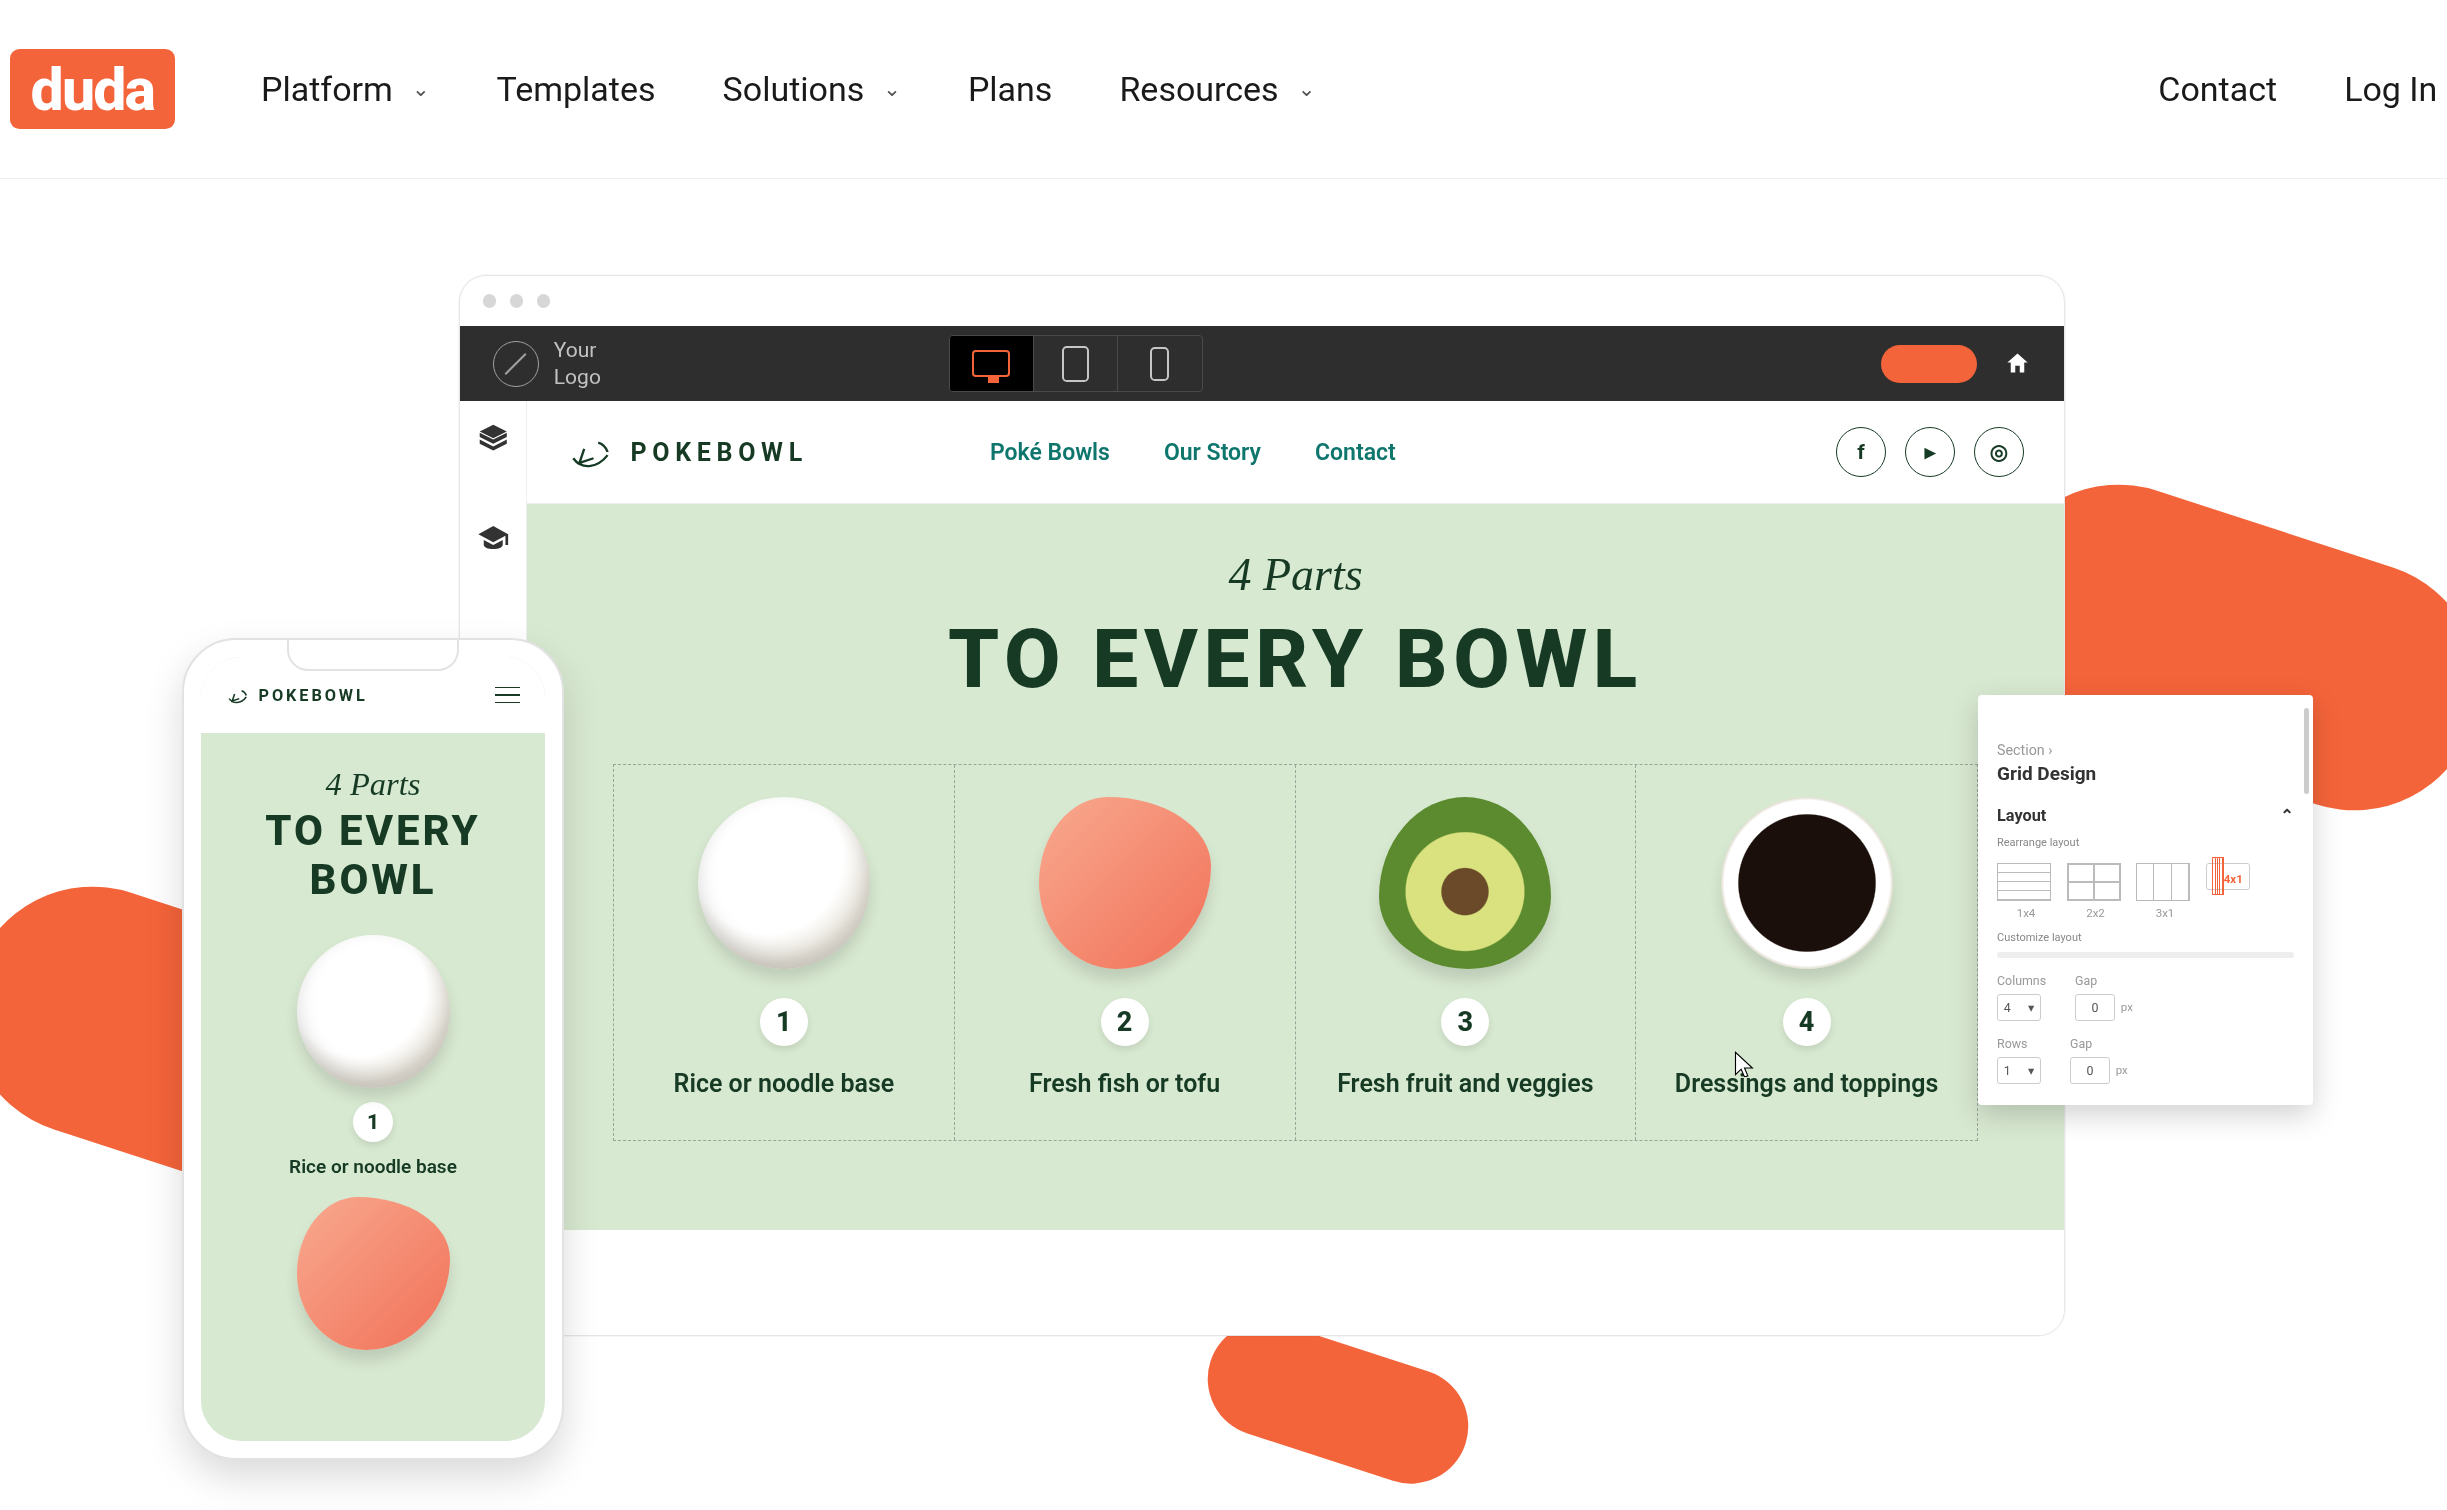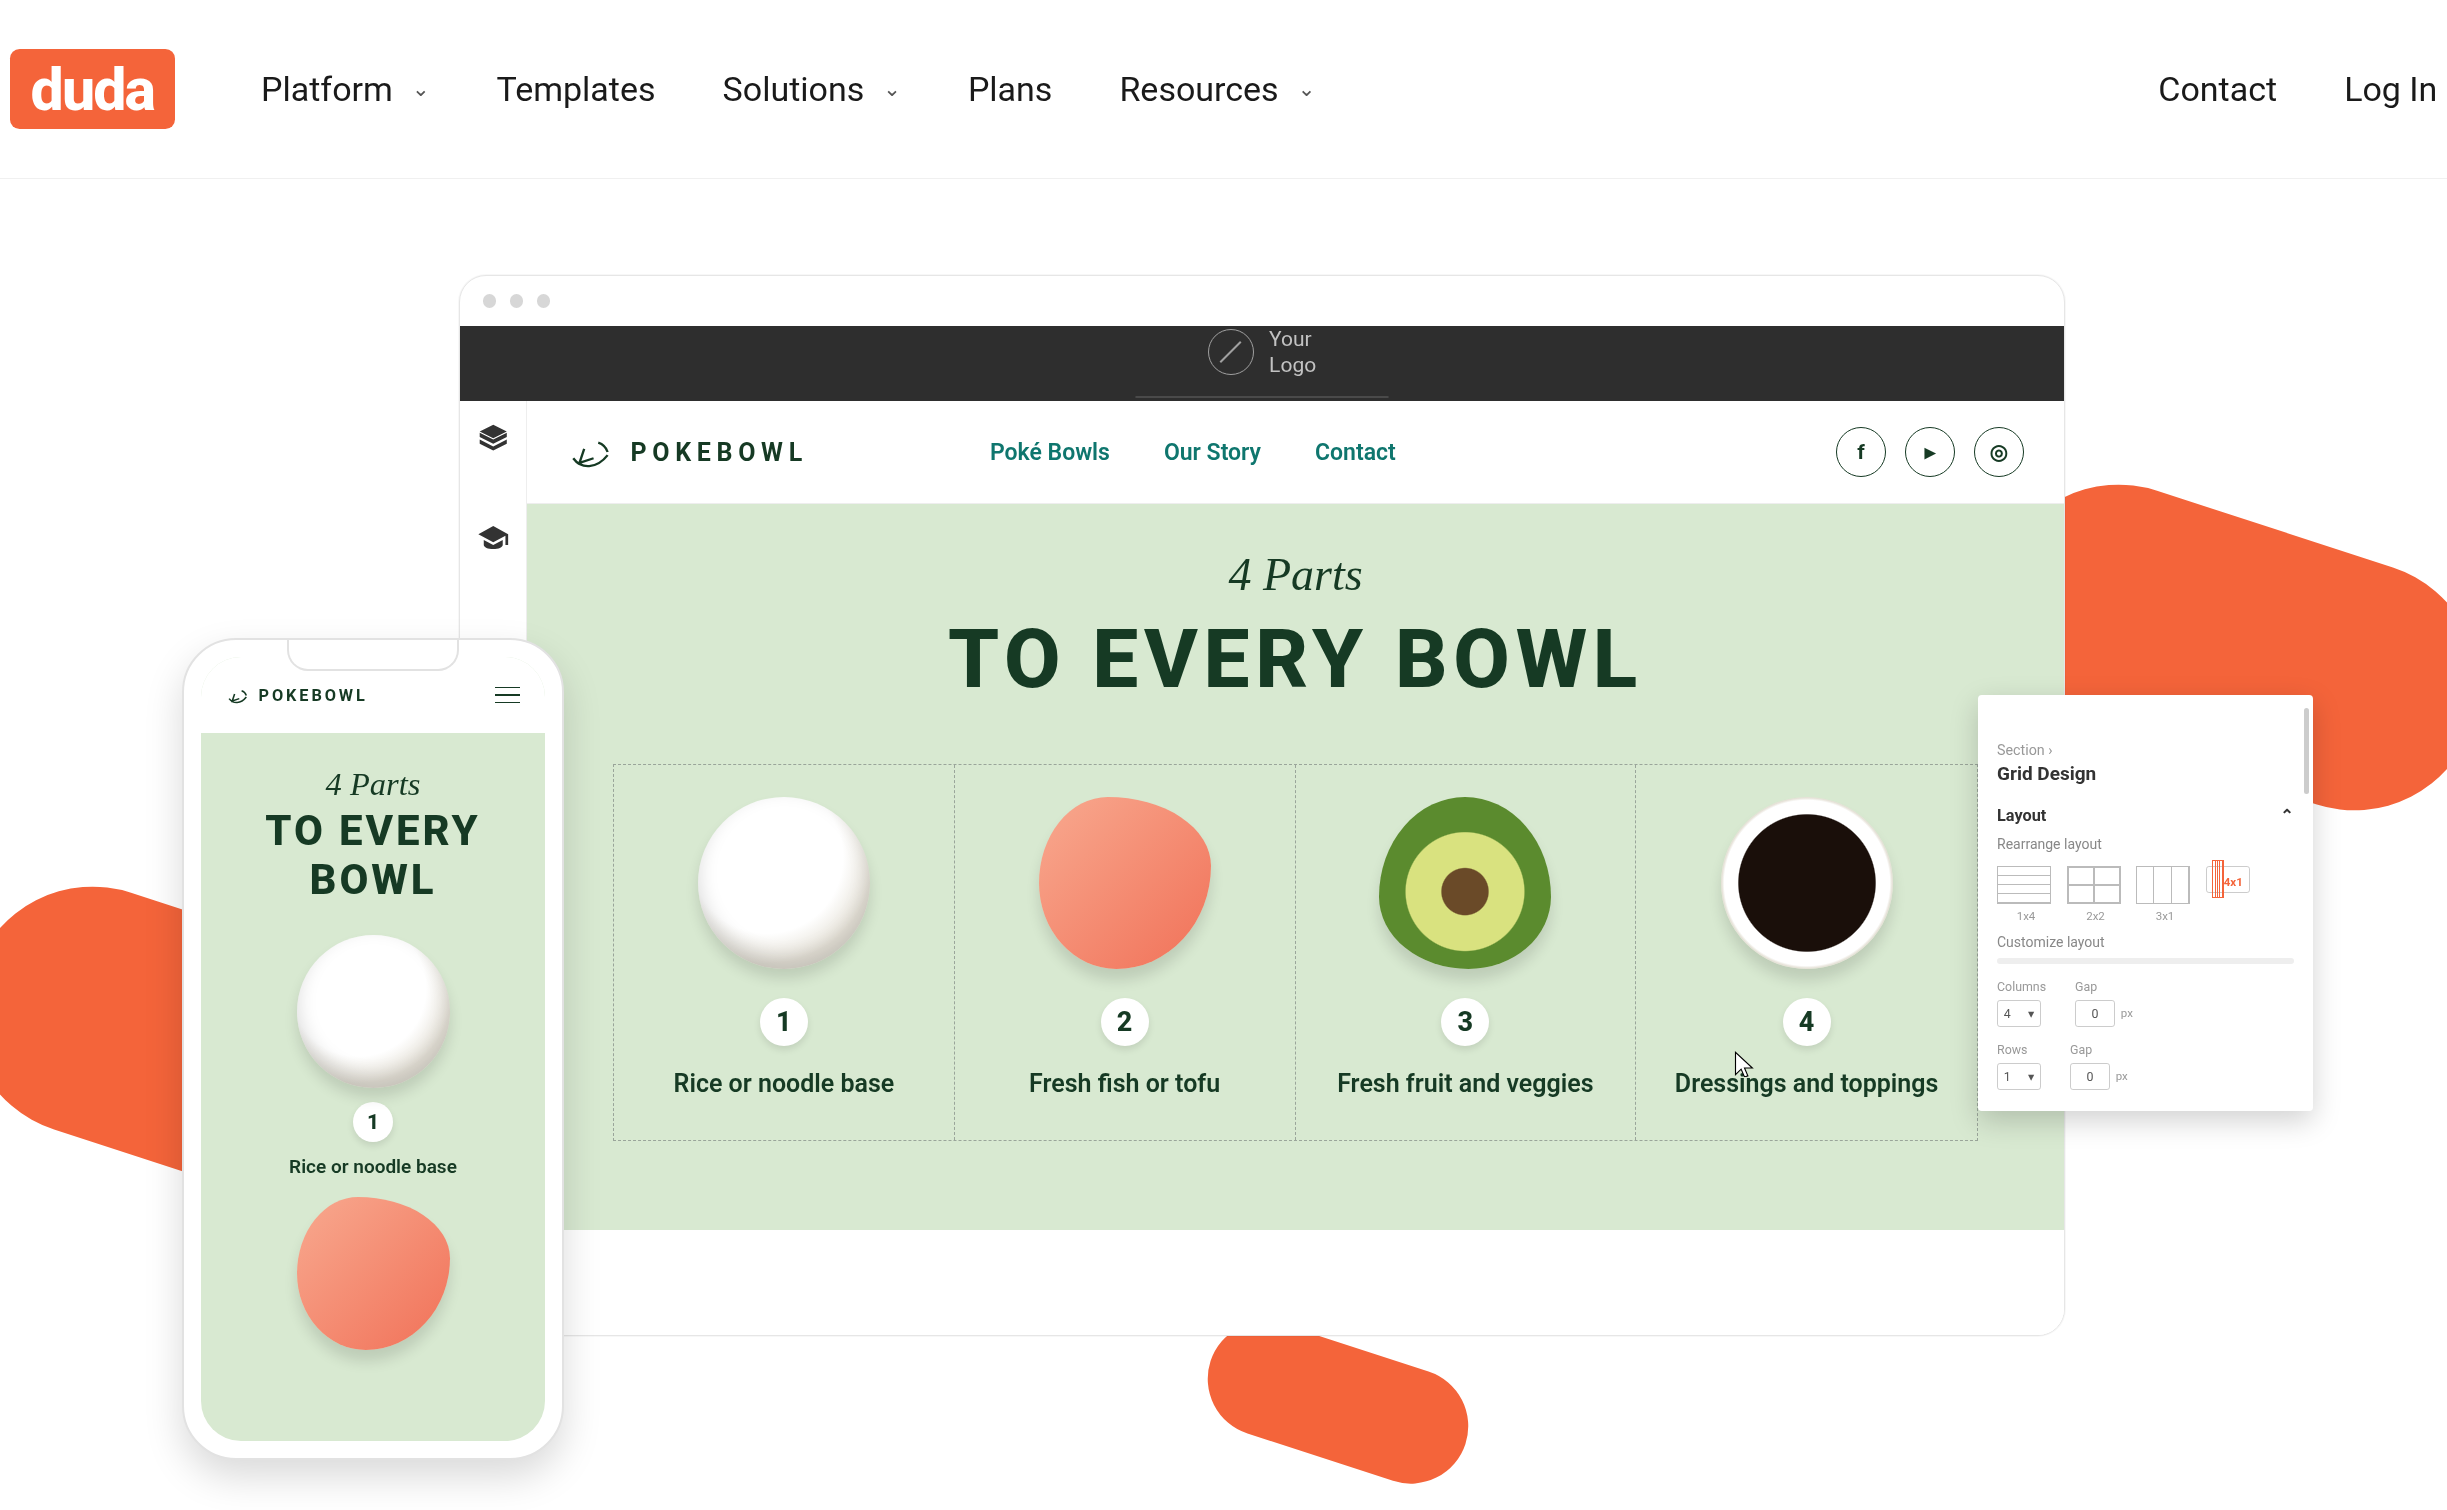--- a/index.html
+++ b/index.html
@@ -18,21 +18,21 @@
   
   .stage { position: relative; width: 100%; height: 1367px; }
   .blob1 { position: absolute; width: 497px; height: 249px; background: #f4643a; border-radius: 249px; transform: rotate(18deg); left: -38px; top: 746px; }
   .blob2 { position: absolute; width: 497px; height: 249px; background: #f4643a; border-radius: 249px; transform: rotate(18deg); right: -38px; top: 344px; }
   .blob3 { position: absolute; width: 268px; height: 115px; background: #f4643a; border-radius: 134px; transform: rotate(18deg); left: 1204px; top: 1166px; }
 
   
   .browser { position: absolute; left: 459px; top: 96px; width: 1606px; height: 1061px; background: #fff; border: 1.9px solid #e6e6e6; border-radius: 27px; overflow: hidden; box-shadow: 0 0 0 1px rgba(0,0,0,0.03); }
   .titlebar { height: 50px; display: flex; align-items: center; padding-left: 23px; gap: 13.4px; }
   .dot { width: 13.4px; height: 13.4px; border-radius: 50%; background: #d7d7d7; }
-  .editor-top { height: 75px; background: #2e2e2e; display: flex; align-items: center; padding: 0 32.5px; gap: 17px; flex-direction: column; }
+  .editor-top { height: 75px; background: #2e2e2e; display: flex; align-items: center; padding: 0 32.5px; gap: 17px; }
   .yl { display: flex; align-items: center; gap: 15.3px; }
   .yl-circle { width: 46px; height: 46px; border: 1.9px solid #a0a0a0; border-radius: 50%; display: flex; align-items: center; justify-content: center; }
   .yl-slash { width: 29px; height: 1.9px; background: #a0a0a0; transform: rotate(-45deg); }
   .yl-text { color: #c2c2c2; font-size: 21px; line-height: 1.25; }
   .device-tabs { display: flex; margin: 0 auto; border: 1px solid #4a4a4a; border-radius: 3.8px; overflow: hidden; }
   .device-tab { width: 84px; height: 55px; display: flex; align-items: center; justify-content: center; border-right: 1px solid #4a4a4a; }
   .device-tab:last-child { border-right: none; }
   .device-tab.active { background: #000; }
   .dev-desktop { width: 38px; height: 27px; border: 2.9px solid #f4643a; border-radius: 3.8px; position: relative; }
   .dev-desktop::after { content: ""; position: absolute; bottom: -7.6px; left: 13.4px; width: 11.5px; height: 5.7px; background: #f4643a; }
@@ -70,21 +70,21 @@
   .num { width: 48px; height: 48px; background: #fff; border-radius: 50%; margin: 0 auto 23px; display: flex; align-items: center; justify-content: center; font-weight: 800; color: #163a24; font-size: 27px; box-shadow: 0 3.8px 7.6px rgba(0,0,0,0.1); }
   .cap { font-size: 25px; color: #163a24; font-weight: 600; }
 
   .cursor { position: absolute; left: 1271px; top: 774px; width: 27px; height: 27px; }
 
   
   .panel { position: absolute; right: 134px; top: 516px; width: 335px; background: #fff; box-shadow: 0 9.6px 29px rgba(0,0,0,0.18); border-radius: 3.8px; padding: 17px 19px 21px; font-size: 16.3px; color: #555; }
   .panel .crumb { font-size: 14.3px; color: #999; margin-top: 30px; }
   .panel .ptitle { font-weight: 700; color: #333; margin-top: 3.8px; font-size: 19px; }
   .panel .sec { margin-top: 21px; display: flex; justify-content: space-between; align-items: center; font-weight: 700; color: #333; }
-  .panel .lbl { font-size: 14px; color: #888; margin-top: 11.5px; }
+  .panel .lbl { font-size: 11px; color: #888; margin-top: 11.5px; }
   .lay-opts { display: flex; gap: 11.5px; margin-top: 13.4px; }
   .lay { width: 58px; text-align: center; }
   .lay-box { width: 54px; height: 38px; border: 1.4px solid #bbb; display: grid; }
   .lay-1x4 { grid-template-rows: repeat(4,1fr); }
   .lay-1x4 div { border-bottom: 1px solid #bbb; }
   .lay-2x2 { grid-template: 1fr 1fr / 1fr 1fr; }
   .lay-2x2 div { border: 0.5px solid #bbb; }
   .lay-3x1 { grid-template-columns: repeat(3,1fr); }
   .lay-3x1 div { border-right: 1px solid #bbb; }
   .lay-4x1 { grid-template-columns: repeat(4,1fr); border-color: #f4643a; }

